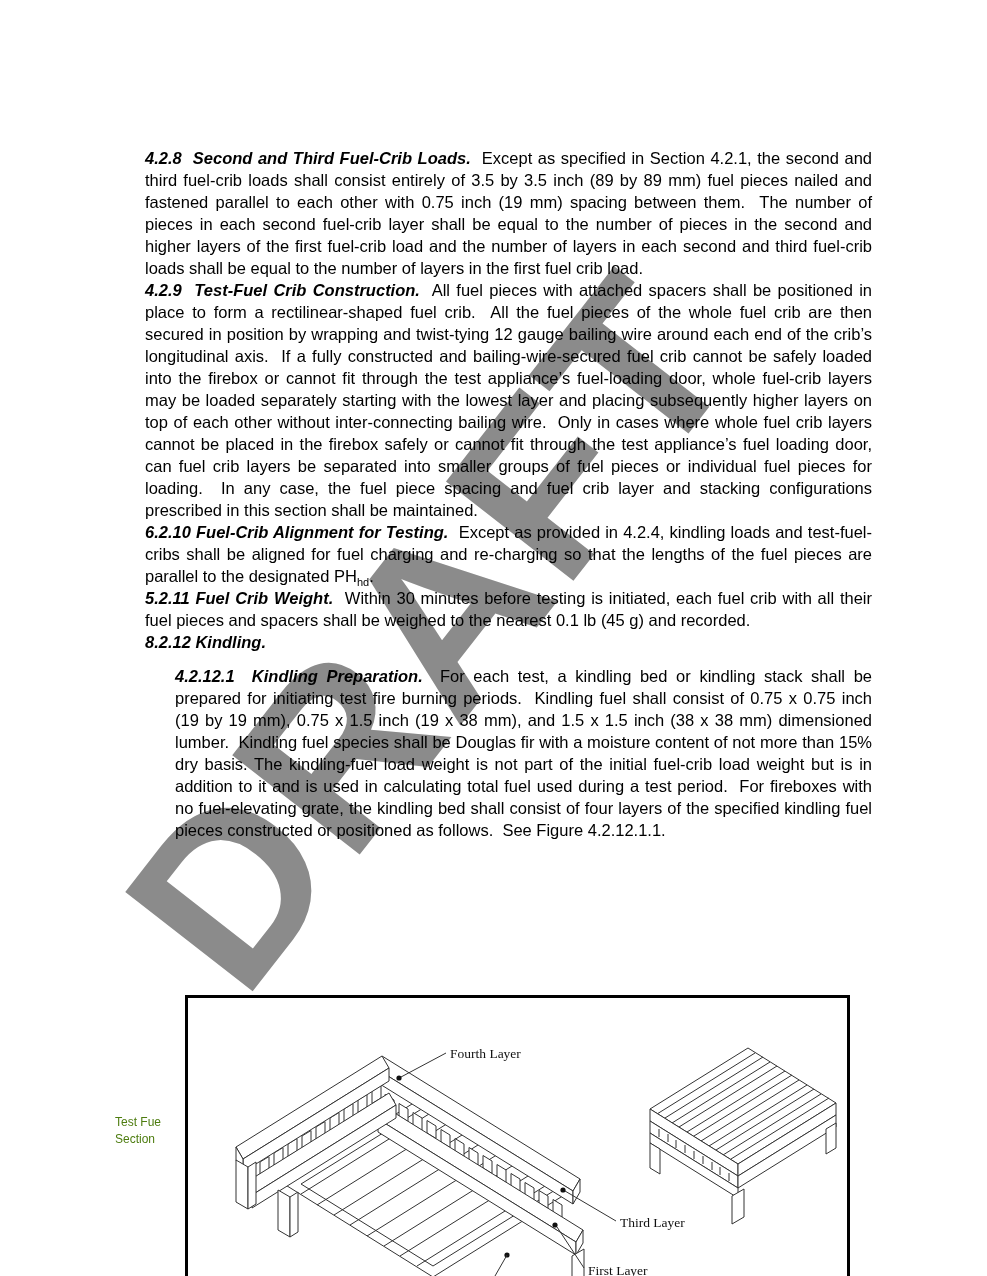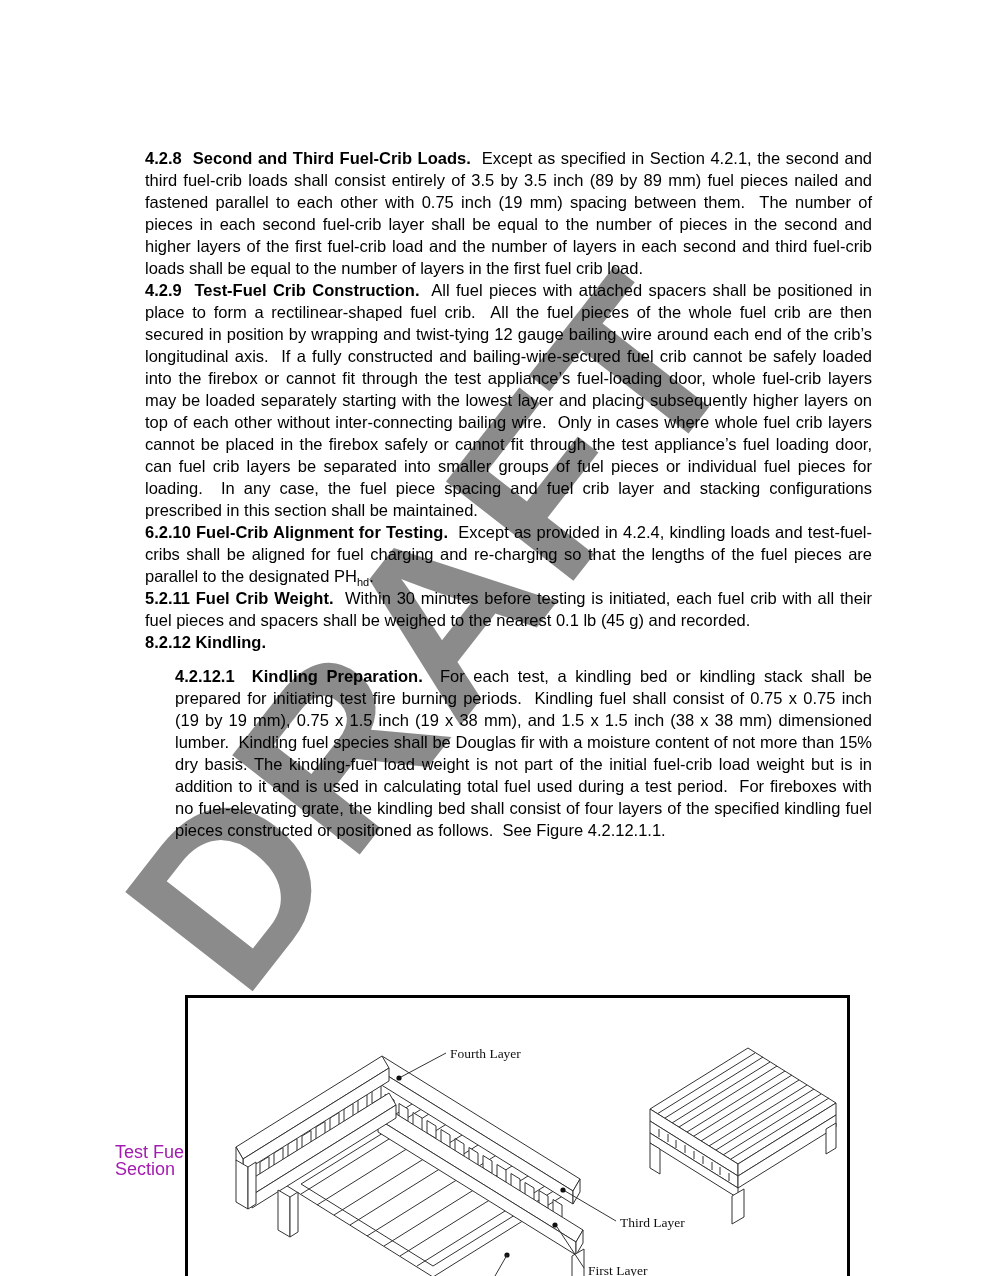--- a/index.html
+++ b/index.html
@@ -19,27 +19,27 @@
   .content{
     position:absolute;left:145px;top:147px;width:727px;z-index:2;
   }
   .content p{
     margin:0;padding:0;
     font-size:16.5px;line-height:22px;color:#000;
     text-align:justify;
     white-space:pre-wrap;
   }
   .content p.indent{padding-left:30px;margin-top:12px;}
-  .h{font-weight:bold;}
+  .h{font-weight:bold;font-style:italic;}
   sub{font-size:11px;line-height:0;}
   
   .side-text{
     position:absolute;left:115px;top:1114px;z-index:2;
-    font-size:18px;line-height:17px;color:#a21caf;
-    width:70px;overflow:hidden;white-space:nowrap;margin-top:30px;
+    font-size:12px;line-height:17px;color:#4d7c0f;
+    width:70px;overflow:hidden;white-space:nowrap;
   }
   .figure-box{
     position:absolute;left:185px;top:995px;z-index:3;
     width:659px;height:330px;
     border:3px solid #000;border-bottom:none;
     background:#fff;
   }
   .figure-box svg{display:block;}
   .fig-label{
     font-family:"Liberation Serif",serif;

